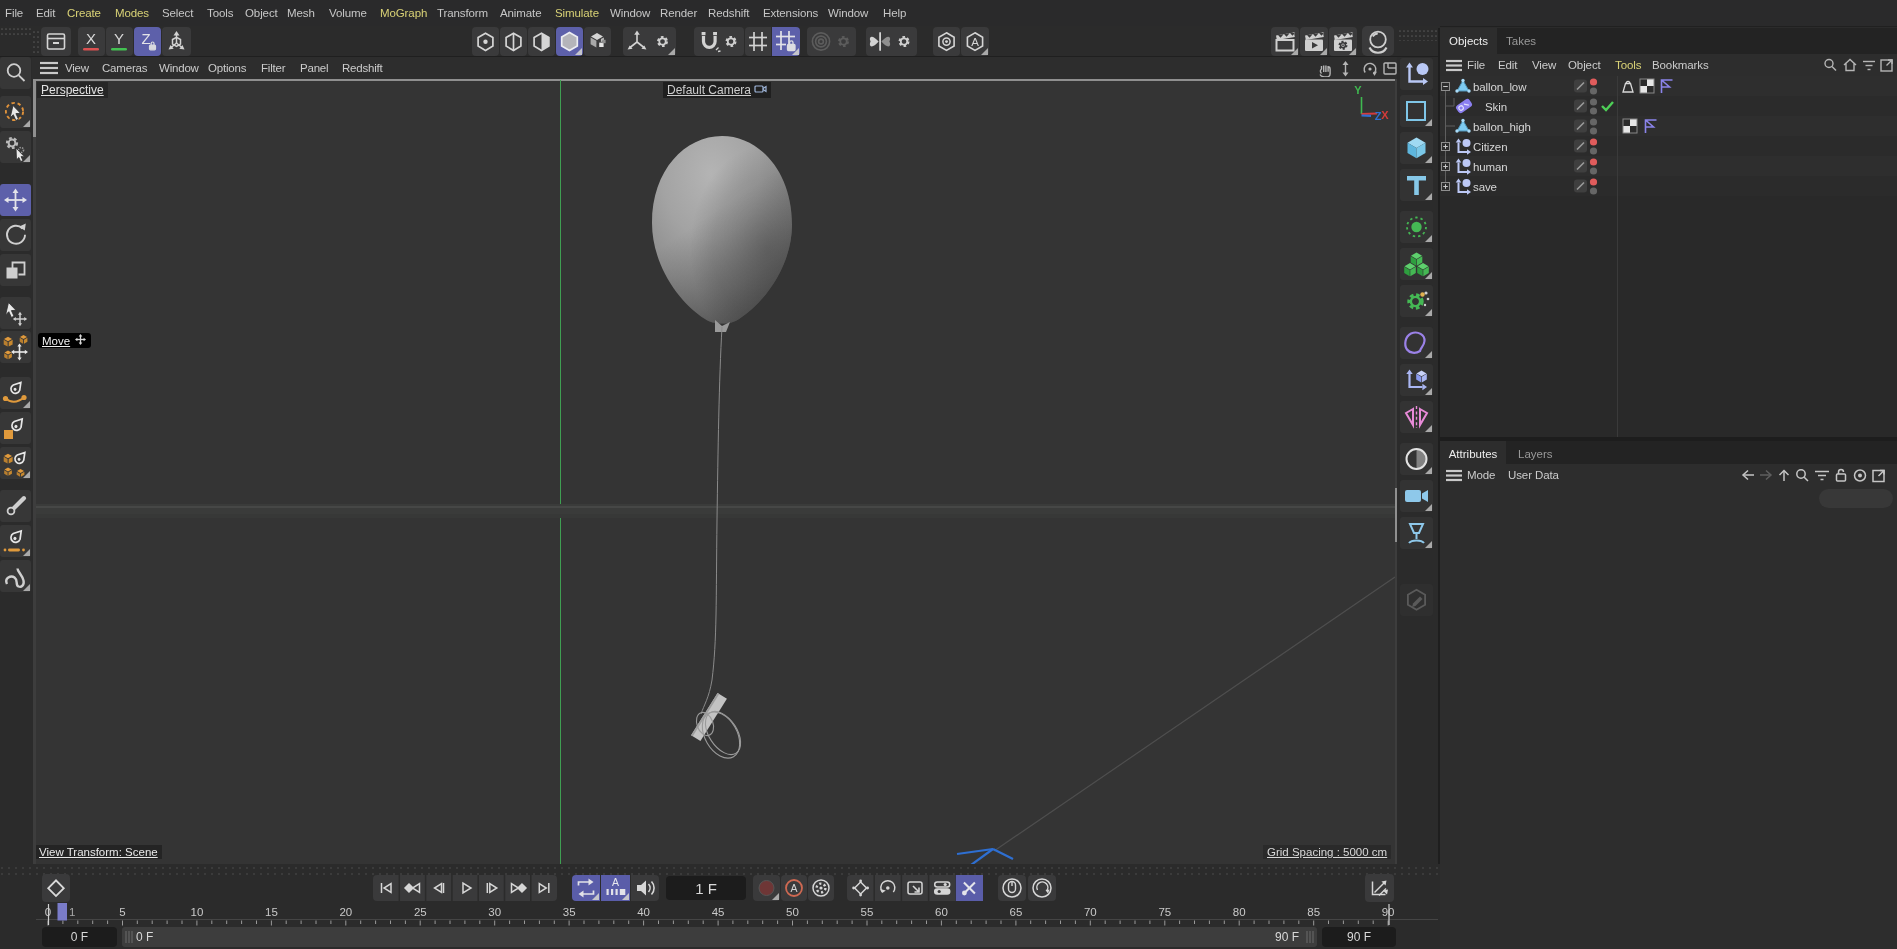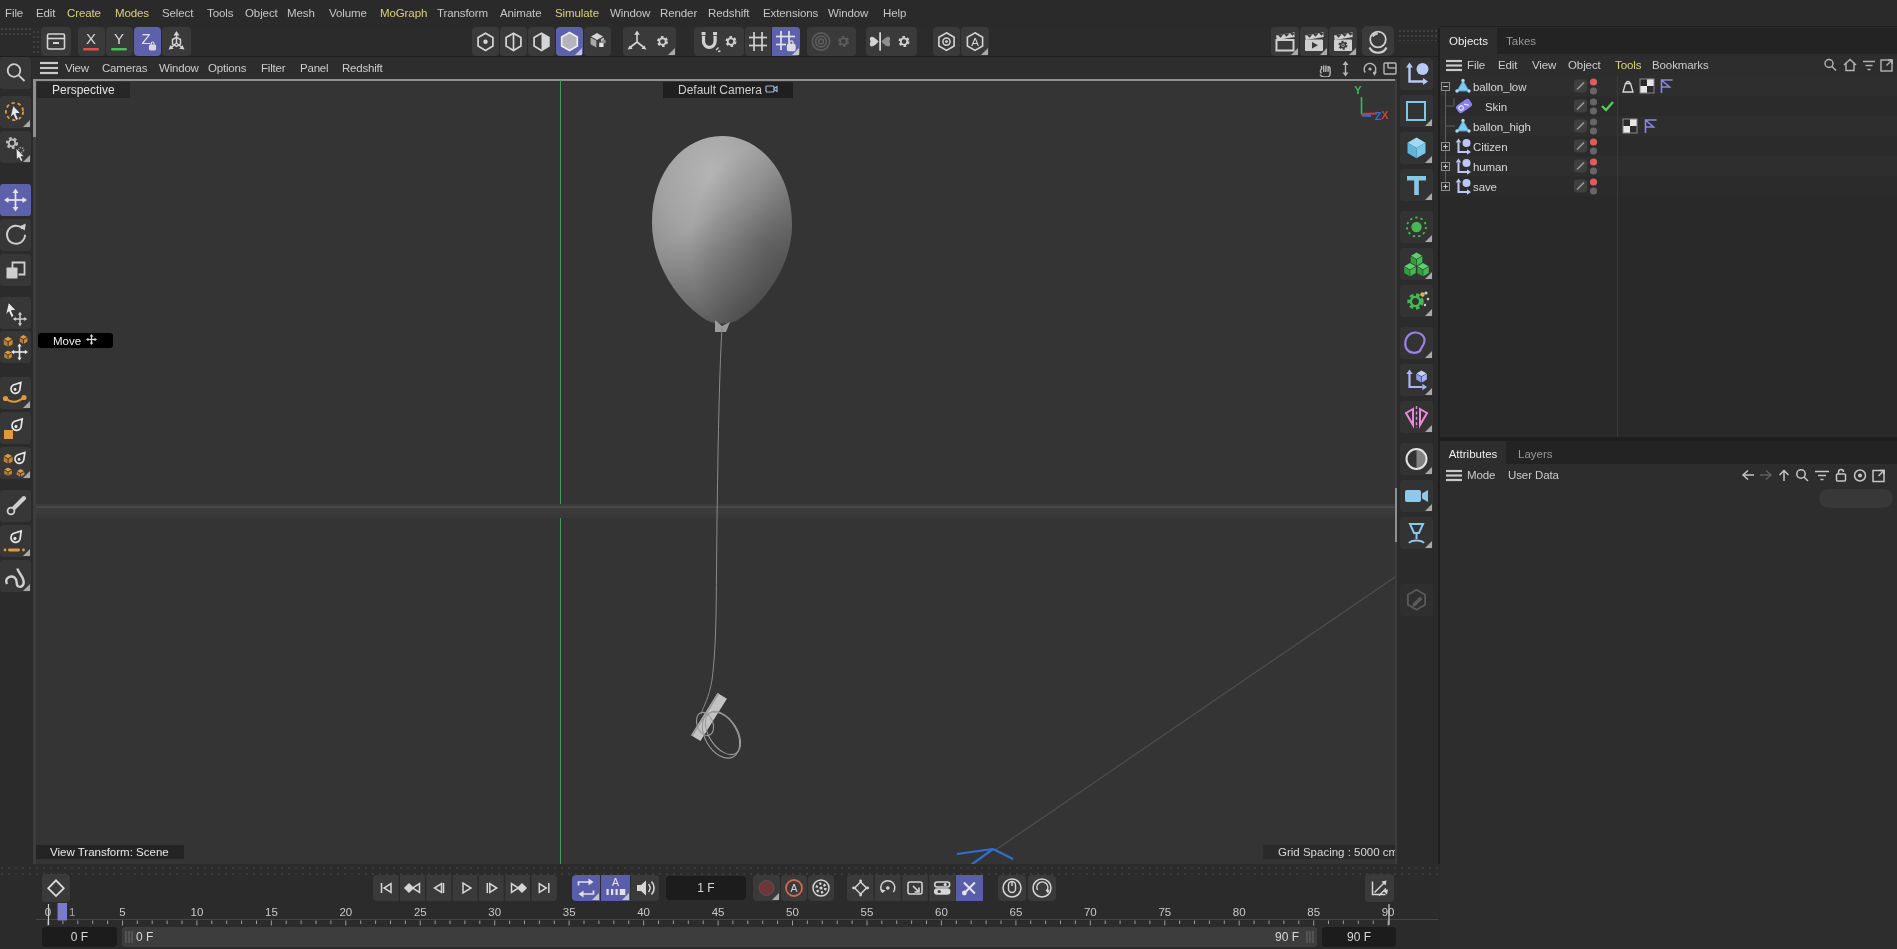--- a/index.html
+++ b/index.html
@@ -13,21 +13,21 @@
 .tbtn{position:absolute;top:1px;height:29px;background:#3a3a3b;border-radius:4px;}
 .tsel{background:#5d60aa;}
 .ctri:after{content:"";position:absolute;right:1px;bottom:1px;border-style:solid;border-width:0 0 7px 7px;border-color:transparent transparent #a9a9a9 transparent;}
 .ctrib:after{content:"";position:absolute;right:1px;bottom:1px;border-style:solid;border-width:0 0 7px 7px;border-color:transparent transparent #c5c5cc transparent;}
 #lefttools{left:0;top:57px;width:32px;height:807px;background:#2b2b2b;}
 .ltile{position:absolute;left:0px;width:31px;height:32px;background:#373737;border-radius:3px;}
 .ltsel{background:#5d60aa;}
 #vpmenu{left:32px;top:57px;width:1365px;height:22px;background:#2d2d2d;font-size:11.5px;color:#cbcbcb;letter-spacing:-0.2px;}
 .vmi{position:absolute;top:4px;line-height:14px;}
 #viewport{left:36px;top:80px;width:1359px;height:784px;background:#343434;}
-.vplabel{position:absolute;font-size:12px;color:#dedede;background:#262626;padding:1px 15px;white-space:nowrap;}
+.vplabel{position:absolute;font-size:12px;color:#dedede;background:#262626;padding:1px 4px;white-space:nowrap;text-decoration:underline;}
 #timeline{left:0;top:864px;width:1440px;height:85px;background:#2b2b2b;}
 #rightpanel{left:1440px;top:28px;width:457px;height:921px;background:#292929;}
 .tabbar{position:absolute;left:0;width:457px;height:26px;background:#232323;}
 .tab{position:absolute;top:0;height:26px;background:#2d2d2d;color:#ededed;font-size:11.5px;display:flex;align-items:center;justify-content:center;}
 .tab2{color:#999;font-size:11.5px;position:absolute;display:flex;align-items:center;}
 .pmenu{position:absolute;left:0;width:457px;height:21px;background:#2d2d2d;color:#cbcbcb;font-size:11.5px;letter-spacing:-0.1px;}
 .trow{position:absolute;left:0;width:457px;height:20px;font-size:12px;color:#d6d6d6;}
 svg{display:block;}
 </style>
 </head>
@@ -1021,21 +1021,21 @@
       </svg>
   </div>
   <div class="abs" style="left:631px;top:11px;width:28px;height:26px;background:#3a3a3b;border-radius:0 4px 4px 0">
     <svg width="28" height="26">
         <path d="M6 10 h4 l5-4.5 v15 l-5-4.5 h-4z" fill="#d6d6d6"></path>
         <path d="M17.5 9 a6 6 0 0 1 0 8" fill="none" stroke="#d6d6d6" stroke-width="1.6"></path>
         <path d="M20.5 6.5 a9.5 9.5 0 0 1 0 13" fill="none" stroke="#d6d6d6" stroke-width="1.6"></path>
       </svg>
   </div>
 
-  <div class="abs" style="left:666px;top:12px;width:80px;height:24px;background:#1c1c1c;border-radius:4px;color:#d8d8d8;font-size:12px;display:flex;align-items:center;justify-content:center">1 F</div>
+  <div class="abs" style="left:666px;top:12px;width:80px;height:24px;background:#1c1c1c;border-radius:4px;color:#d8d8d8;font-size:15px;display:flex;align-items:center;justify-content:center">1 F</div>
 
   <div class="abs ctri" style="left:753px;top:11px;width:27px;height:26px;background:#3a3a3b;border-radius:4px">
     <svg width="27" height="26">
         <circle cx="13.5" cy="13" r="7.5" fill="#6e3636"></circle>
         <circle cx="13.5" cy="13" r="7.5" fill="none" stroke="#555" stroke-width="1"></circle>
       </svg>
   </div>
   <div class="abs" style="left:781px;top:11px;width:26px;height:26px;background:#3a3a3b;border-radius:4px">
     <svg width="26" height="26">
         <circle cx="13" cy="13" r="8" fill="none" stroke="#cf6952" stroke-width="1.8"></circle>

